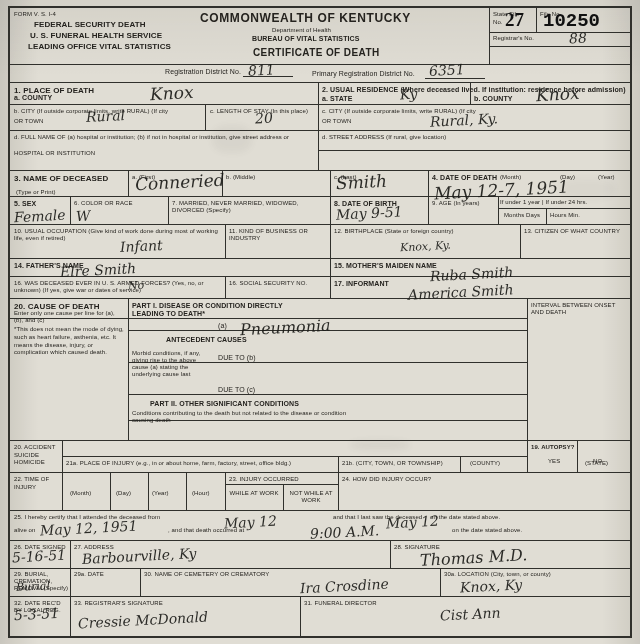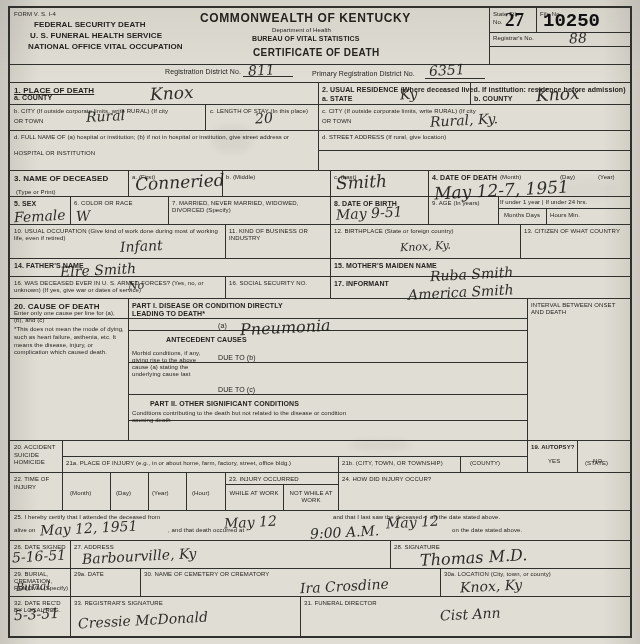--- a/index.html
+++ b/index.html
@@ -59,21 +59,21 @@
   <div id="paper"></div>
 
   <div class="ln hb" style="left:8px;top:6px;width:624px;"></div>
   <div class="ln hb" style="left:8px;top:636px;width:624px;"></div>
   <div class="ln vb" style="left:8px;top:6px;height:630px;"></div>
   <div class="ln vb" style="left:630px;top:6px;height:630px;"></div>
 
   <div class="txt t6" style="left:14px;top:11px;">FORM V. S. I-4</div>
   <div class="txt t8 b" style="left:34px;top:20px;">FEDERAL SECURITY DEATH</div>
   <div class="txt t8 b" style="left:30px;top:31px;">U. S. FUNERAL HEALTH SERVICE</div>
-  <div class="txt t8 b" style="left:28px;top:42px;">NATIONAL OFFICE VITAL OCCUPATION</div>
+  <div class="txt t8 b" style="left:28px;top:42px;">LEADING OFFICE VITAL STATISTICS</div>
 
   <div class="txt t12 b" style="left:200px;top:11px;letter-spacing:0.6px;">COMMONWEALTH OF KENTUCKY</div>
   <div class="txt t6" style="left:272px;top:27px;">Department of Health</div>
   <div class="txt t7 b" style="left:252px;top:35px;">BUREAU OF VITAL STATISTICS</div>
   <div class="txt t10 b" style="left:253px;top:47px;letter-spacing:0.4px;">CERTIFICATE OF DEATH</div>
 
   <div class="ln v" style="left:489px;top:8px;height:56px;"></div>
   <div class="ln h" style="left:489px;top:32px;width:141px;"></div>
   <div class="ln h" style="left:489px;top:46px;width:141px;"></div>
   <div class="ln v" style="left:536px;top:8px;height:24px;"></div>
@@ -99,21 +99,21 @@
   <div class="ln h" style="left:8px;top:104px;width:310px;"></div>
   <div class="ln h" style="left:8px;top:130px;width:310px;"></div>
   <div class="ln h" style="left:8px;top:170px;width:622px;"></div>
   <div class="ln v" style="left:205px;top:104px;height:26px;"></div>
 
   <div class="ln h" style="left:318px;top:104px;width:312px;"></div>
   <div class="ln h" style="left:318px;top:130px;width:312px;"></div>
   <div class="ln h" style="left:318px;top:150px;width:312px;"></div>
   <div class="ln v" style="left:470px;top:82px;height:22px;"></div>
 
-  <div class="txt t8 b" style="left:14px;top:86px;text-decoration:underline;">1. PLACE OF DEATH</div>
+  <div class="txt t8 b" style="left:14px;top:86px;">1. PLACE OF DEATH</div>
   <div class="txt t7 b" style="left:14px;top:94px;">a. COUNTY</div>
   <div class="hand big" style="left:150px;top:83px;">Knox</div>
 
   <div class="txt t6" style="left:14px;top:108px;width:185px;">b. CITY  (If outside corporate limits, write RURAL) (If city</div>
   <div class="txt t6" style="left:14px;top:118px;">OR TOWN</div>
   <div class="hand med" style="left:86px;top:108px;">Rural</div>
 
   <div class="txt t6" style="left:210px;top:108px;width:100px;">c. LENGTH OF STAY (In this place)</div>
   <div class="hand med" style="left:255px;top:110px;">20</div>
 

